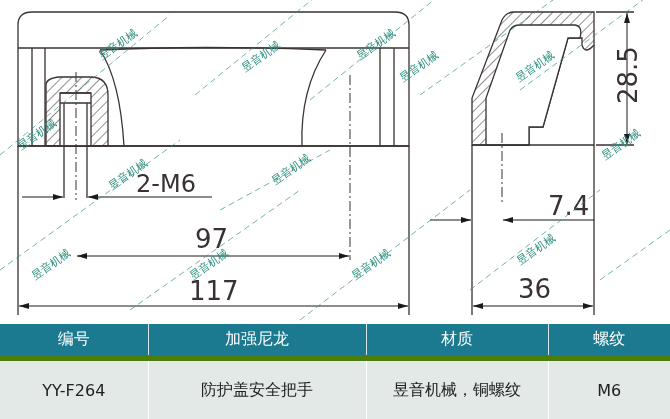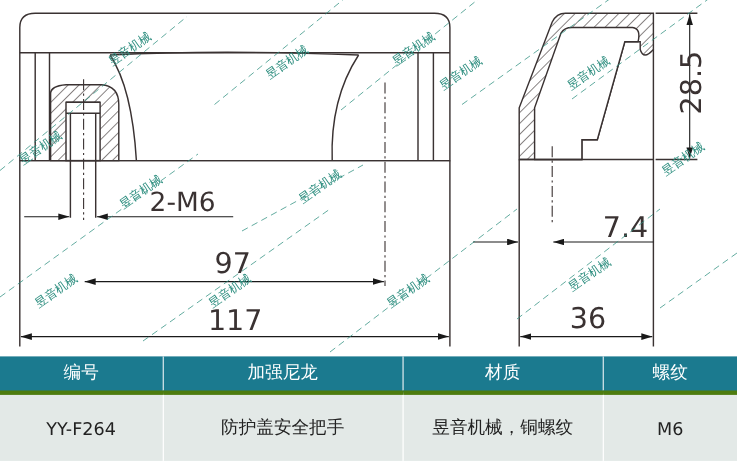--- a/index.html
+++ b/index.html
@@ -1,20 +1,20 @@
 <!DOCTYPE html>
 <html><head>
   <meta charset="utf-8">
   <style>
     html, body { margin:0; padding:0; background:#ffffff; }
     body { width:670px; height:419px; position:relative; overflow:hidden; font-family:"DejaVu Sans", sans-serif; }
     #drawing { position:absolute; left:0; top:0; width:670px; height:324px; }
     #spec-table { position:absolute; left:0; top:324px; width:670px; height:95px; border-collapse:collapse; table-layout:fixed; }
     #spec-table th { background:#1b7a8f; color:#ffffff; font-weight:normal; font-size:16px; height:31px; border-right:1px solid #d8e6ea; padding:0; text-align:center; }
-    #spec-table td { background:#e3e9e7; color:#222; font-size:16px; height:50px; border-right:1px solid #ffffff; border-top:4px solid #4d7c0f; padding:0; text-align:center; }
+    #spec-table td { background:#e3e9e7; color:#222; font-size:16px; height:50px; border-right:1px solid #ffffff; border-top:6px solid #4d7c0f; padding:0; text-align:center; }
     #spec-table th:last-child, #spec-table td:last-child { border-right:none; }
     .dim-text { font-family:"DejaVu Sans", sans-serif; fill:#3a3232; }
     .wm-text { font-family:"DejaVu Sans", sans-serif; fill:#2f8f80; font-size:11px; }
   </style>
 </head>
 <body>
 
 <svg id="drawing" viewBox="0 0 670 324" xmlns="http://www.w3.org/2000/svg">
   <defs>
     <pattern id="hatch" patternUnits="userSpaceOnUse" width="7" height="7" patternTransform="rotate(45)">

